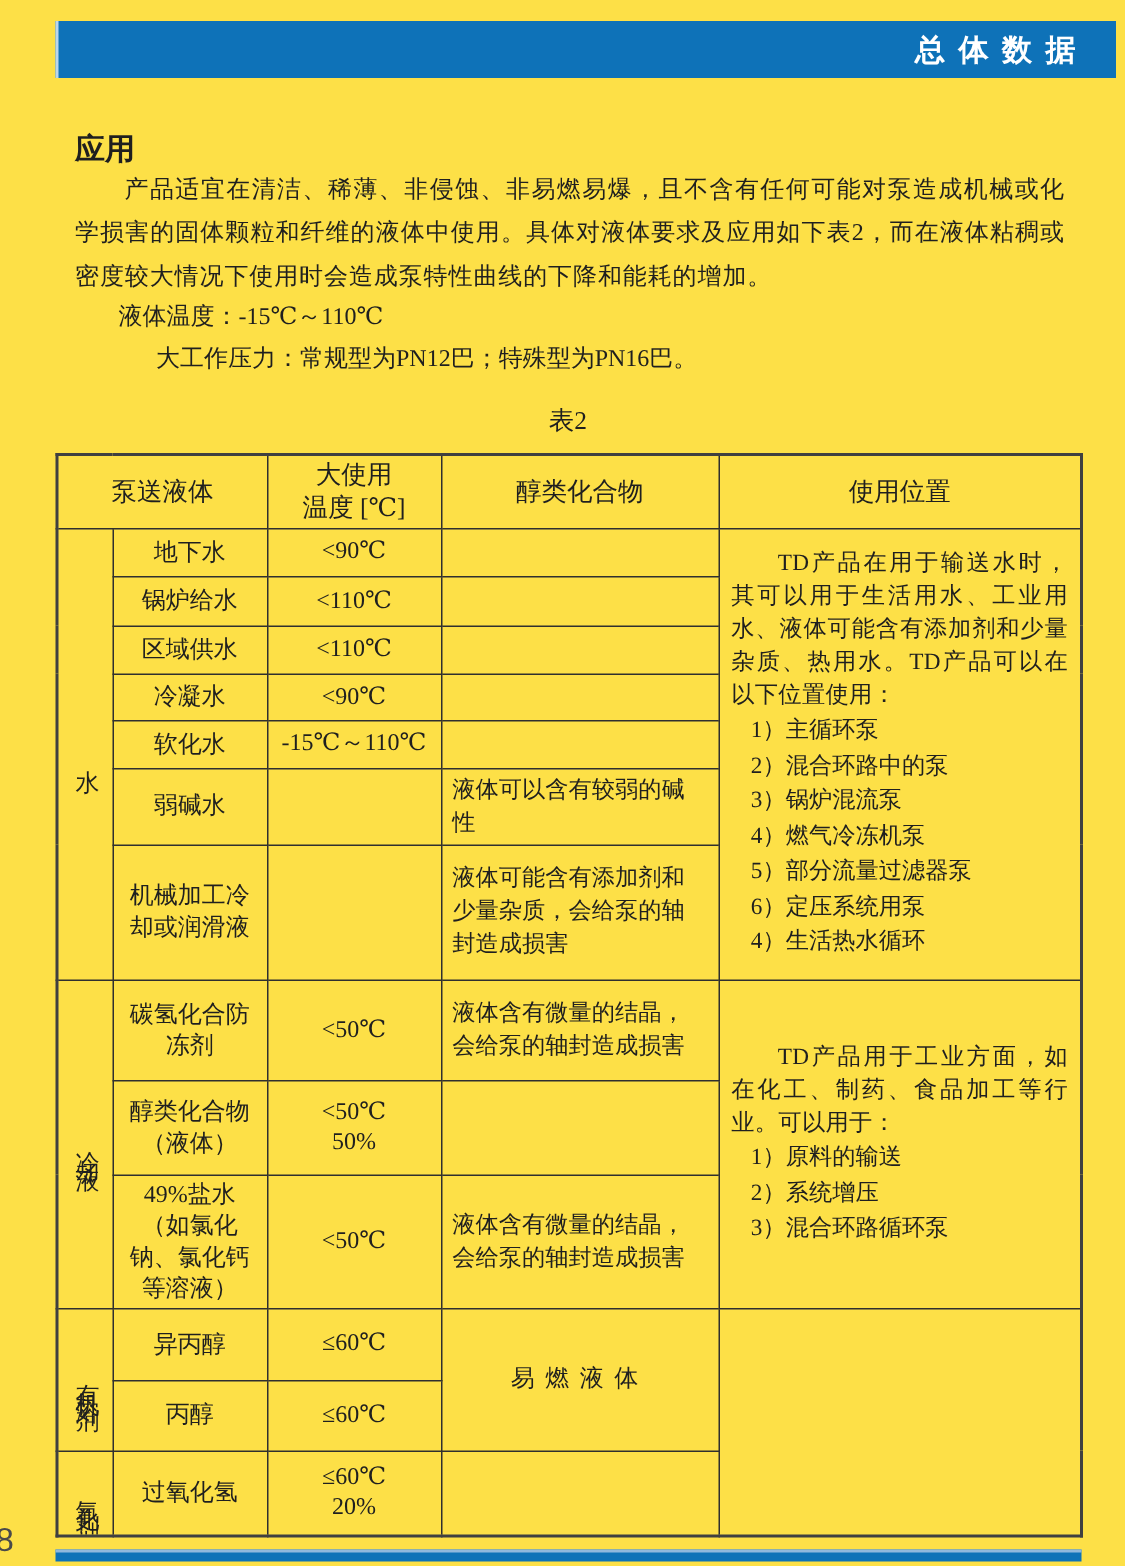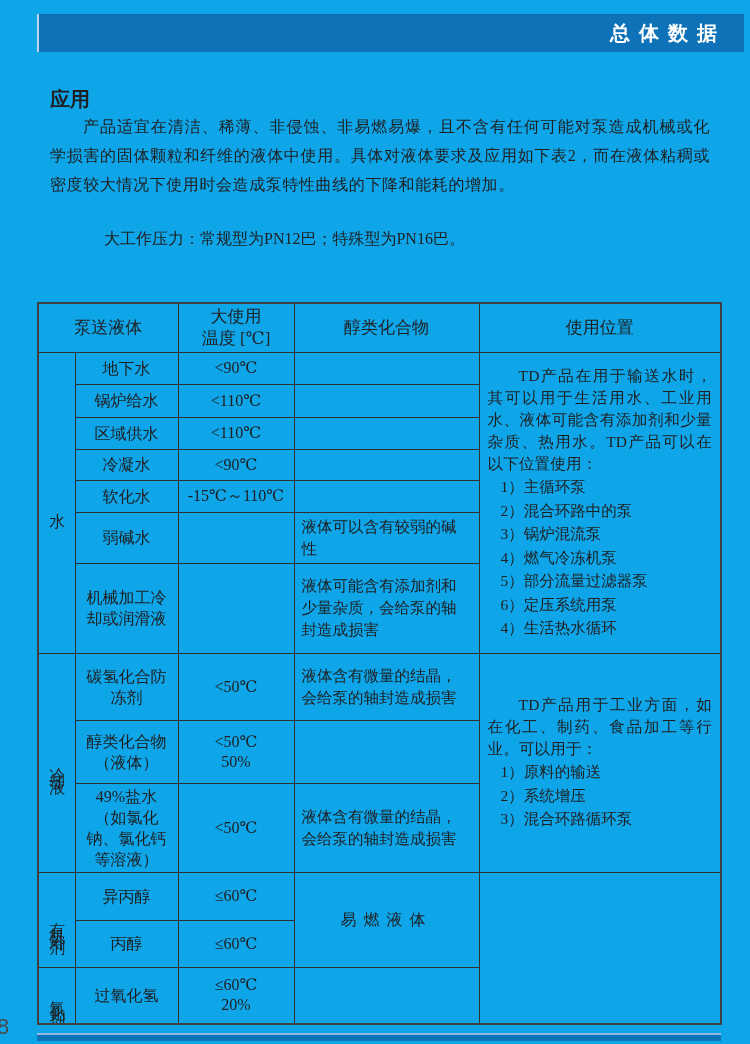--- a/index.html
+++ b/index.html
@@ -4,21 +4,21 @@
 <style>
   * { margin: 0; padding: 0; box-sizing: border-box; }
   html, body { background: #ffffff; }
   body {
     width: 750px; height: 1044px;
     font-family: "Liberation Serif", "DejaVu Serif", serif;
     color: #1f1f1f;
     position: relative;
     overflow: hidden;
   }
-  .page { position: absolute; inset: 0; background: #0ea5e9; }
+  .page { position: absolute; inset: 0; background: #fde047; }
 
   
   .top-bar {
     position: absolute; left: 37px; top: 14px;
     width: 707px; height: 38px;
     background: #0e72b8;
     border-left: 2px solid #bcd7ec;
     display: flex; align-items: center; justify-content: flex-end;
   }
   .top-bar-title {
@@ -94,22 +94,24 @@
 <body>
 
 <div class="page">
 
   <div class="top-bar">
     <span class="top-bar-title">总体数据</span>
   </div>
 
   <div class="heading">应用</div>
   <div class="para">产品适宜在清洁、稀薄、非侵蚀、非易燃易爆，且不含有任何可能对泵造成机械或化学损害的固体颗粒和纤维的液体中使用。具体对液体要求及应用如下表2，而在液体粘稠或密度较大情况下使用时会造成泵特性曲线的下降和能耗的增加。</div>
+  <div class="line-temp">液体温度：-15℃～110℃</div>
   <div class="line-press">大工作压力：常规型为PN12巴；特殊型为PN16巴。</div>
 
+  <div class="caption">表2</div>
 
   <table class="spec">
     <colgroup>
       <col style="width:37px">
         <col style="width:103px">
         <col style="width:116px">
       <col style="width:185px">
         <col style="width:242px">
     </colgroup>
     <thead>

